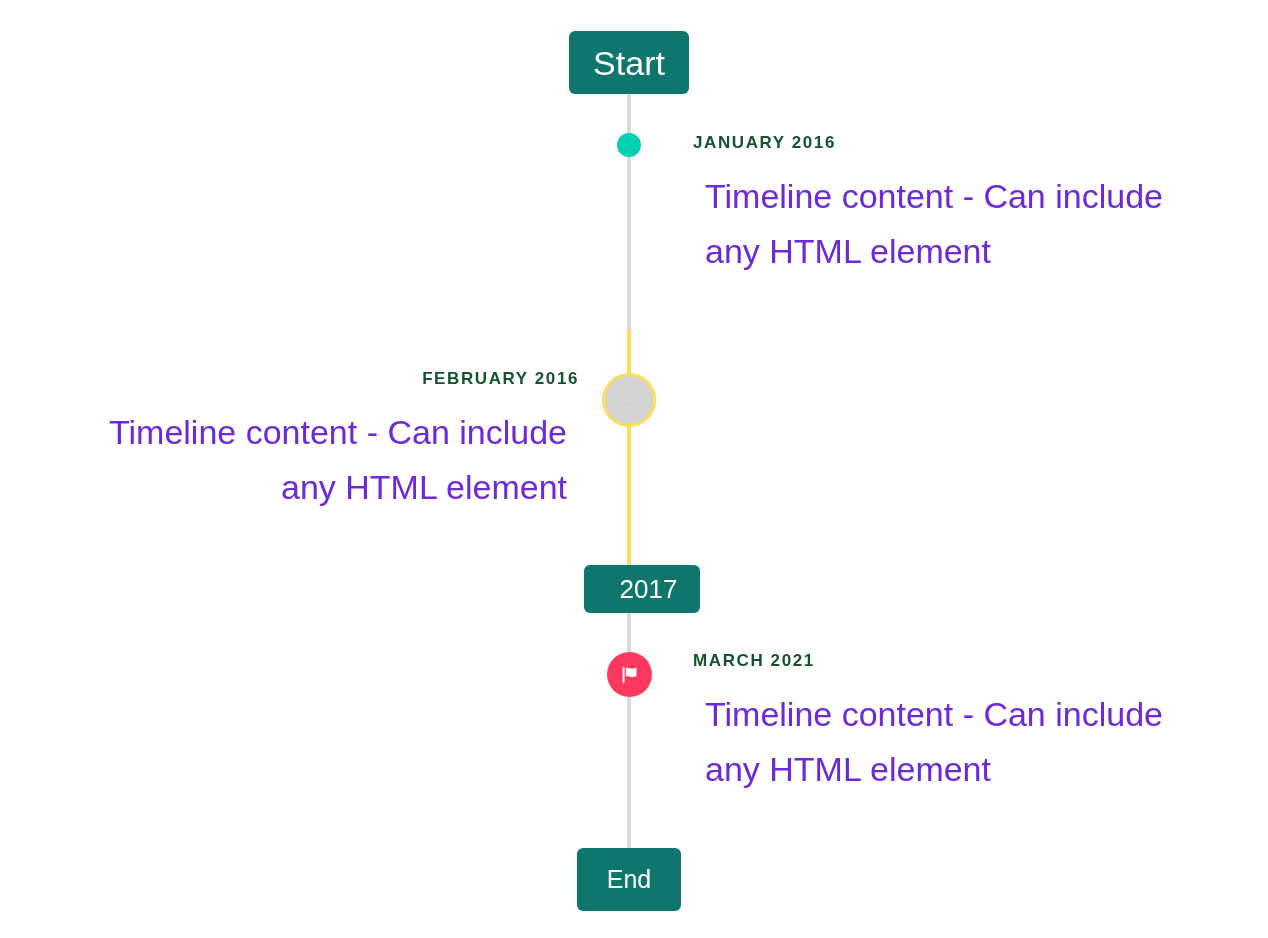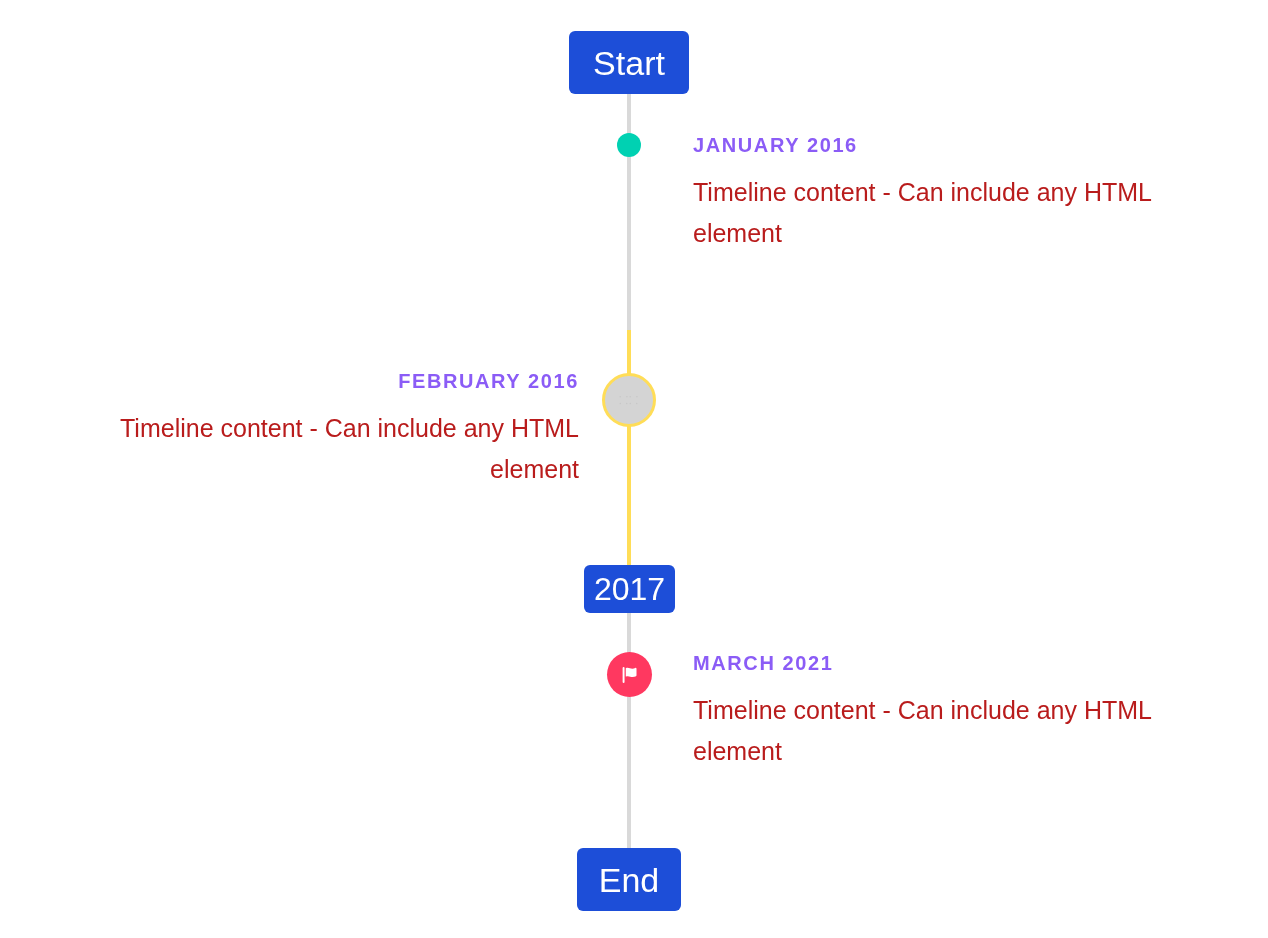--- a/index.html
+++ b/index.html
@@ -27,44 +27,45 @@
     width: 4px;
     background: #d9d9d9;
   }
   .rail.seg-a { top: 94px;  height: 236px; }          
   .rail.seg-b { top: 330px; height: 235px; background: #ffdd57; } 
   .rail.seg-c { top: 613px; height: 235px; }          
 
   
   .badge {
     position: absolute;
-    background: #1d4ed8;
+    background: #0f766e;
     color: #ffffff;
     border-radius: 6px;
     display: flex;
     align-items: center;
     justify-content: center;
     font-weight: 400;
     line-height: 1;
     white-space: nowrap;
   }
   .badge-start {
     left: 569px; top: 31px;
     width: 120px; height: 63px;
     font-size: 34px;
   }
   .badge-end {
     left: 577px; top: 848px;
     width: 104px; height: 63px;
-    font-size: 34px;
+    font-size: 25px;
   }
   .badge-year {
     left: 584px; top: 565px;
-    width: 91px; height: 48px;
-    font-size: 32px;
+    width: 103px; height: 48px;
+    font-size: 26px;
+    padding-left: 13px;
   }
 
   
   .marker {
     position: absolute;
     border-radius: 50%;
     display: flex;
     align-items: center;
     justify-content: center;
     box-sizing: border-box;
@@ -93,33 +94,33 @@
     left: 607px; top: 652px;
     width: 45px; height: 45px;
     background: #ff3860;
   }
   .marker-mar svg { display: block; }
 
   
   .entry { position: absolute; }
 
   .entry-heading {
-    font-size: 20px;
+    font-size: 17px;
     font-weight: 700;
     letter-spacing: 1.6px;
-    color: #8b5cf6;
+    color: #14532d;
     margin: 0 0 16px 0;
     line-height: 1.1;
   }
   .entry-body {
-    font-size: 25px;
+    font-size: 34px;
     font-weight: 400;
-    color: #b91c1c;
+    color: #6d28d9;
     line-height: 1.62;
-    margin: 0;
+    margin: 12px;
   }
 
   .entry-jan { left: 693px; top: 134px; width: 540px; text-align: left; }
   .entry-feb { left: 39px;  top: 370px; width: 540px; text-align: right; }
   .entry-mar { left: 693px; top: 652px; width: 540px; text-align: left; }
 </style>
 </head>
 <body>
 
 <div class="page">

